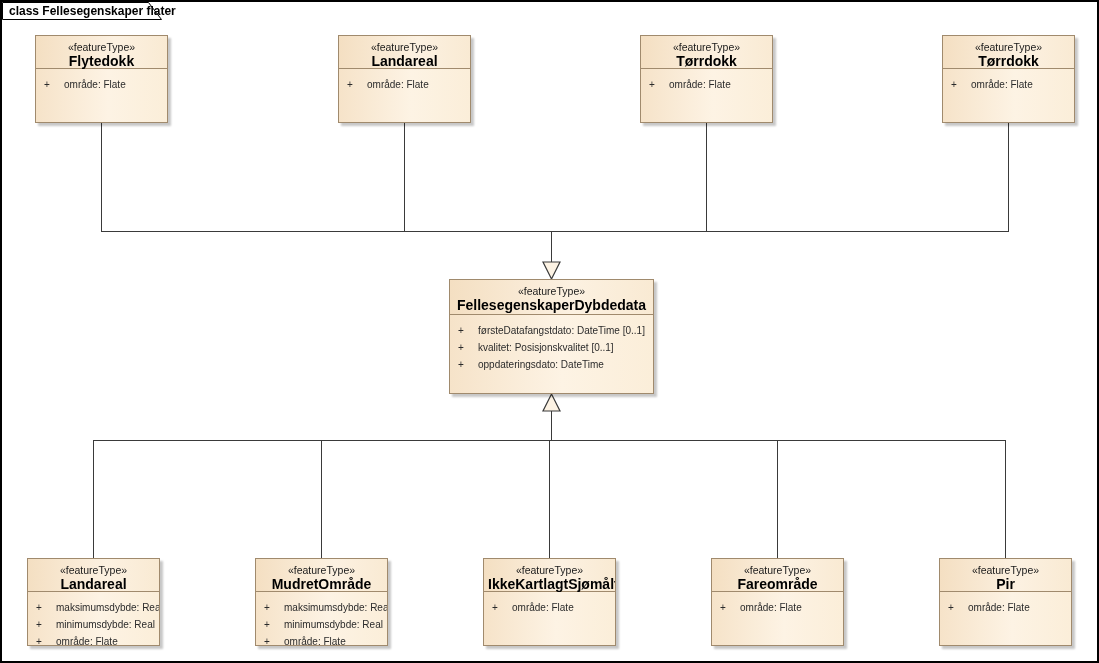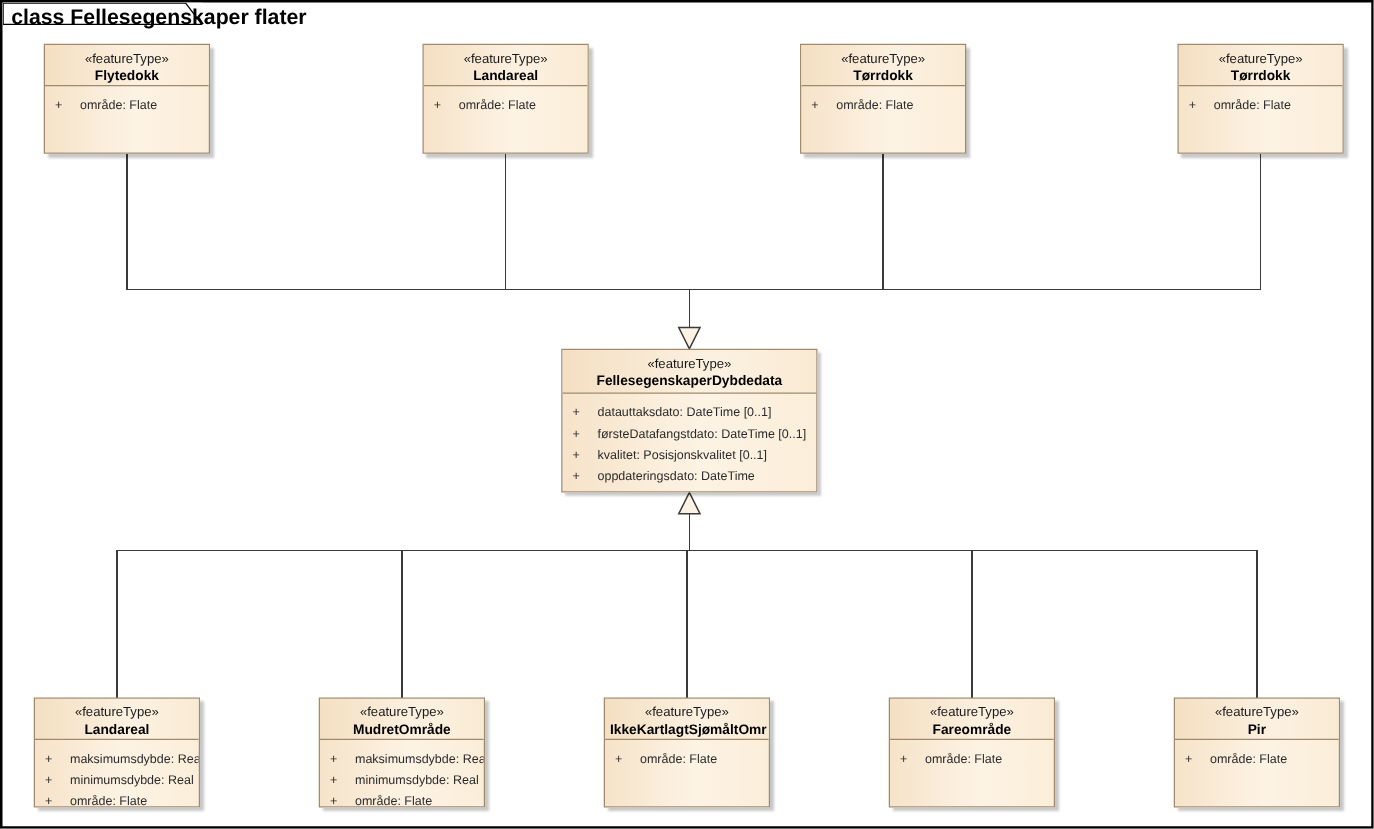--- a/index.html
+++ b/index.html
@@ -33,21 +33,21 @@
   }
   #title-tab .tab-shape {
     position: absolute;
     left: 0;
     top: 0;
   }
   #title-tab .tab-text {
     position: absolute;
     left: 7px;
     top: 2px;
-    font-size: 17px;
+    font-size: 12px;
     font-weight: bold;
     color: #000000;
     white-space: nowrap;
     letter-spacing: 0px;
     z-index: 2;
   }
 
   
   #connectors {
     position: absolute;
@@ -75,21 +75,21 @@
     text-align: center;
     background: linear-gradient(to right, #f4dfc2 0%, #fcf1e1 60%, #f9ead3 100%);
   }
   .stereotype {
     font-size: 10.5px;
     color: #1a1a1a;
     line-height: 13px;
     white-space: nowrap;
   }
   .classname {
-    font-size: 11px;
+    font-size: 14px;
     font-weight: bold;
     color: #000000;
     line-height: 14px;
     white-space: nowrap;
   }
   .classname.abstract {
   }
   .uml-body {
     padding: 7px 0px 4px 0px;
     overflow: hidden;
@@ -190,21 +190,20 @@
         <div class="uml-body">
           <div class="attr-row"><span class="attr-vis">+</span><span class="attr-text">område: Flate</span></div>
         </div>
       </div>
       <div class="uml-class" style="left: 447px; top: 277px; width: 205px; height: 115px;">
         <div class="uml-header" style="height: 35px;">
           <div class="stereotype">«featureType»</div>
           <div class="classname abstract">FellesegenskaperDybdedata</div>
         </div>
         <div class="uml-body">
-          <div class="attr-row"><span class="attr-vis">+</span><span class="attr-text">datauttaksdato: DateTime [0..1]</span></div>
           <div class="attr-row"><span class="attr-vis">+</span><span class="attr-text">førsteDatafangstdato: DateTime [0..1]</span></div>
           <div class="attr-row"><span class="attr-vis">+</span><span class="attr-text">kvalitet: Posisjonskvalitet [0..1]</span></div>
           <div class="attr-row"><span class="attr-vis">+</span><span class="attr-text">oppdateringsdato: DateTime</span></div>
         </div>
       </div>
       <div class="uml-class" style="left: 25px; top: 556px; width: 133px; height: 88px;">
         <div class="uml-header" style="height: 33px;">
           <div class="stereotype">«featureType»</div>
           <div class="classname">Landareal</div>
         </div>

